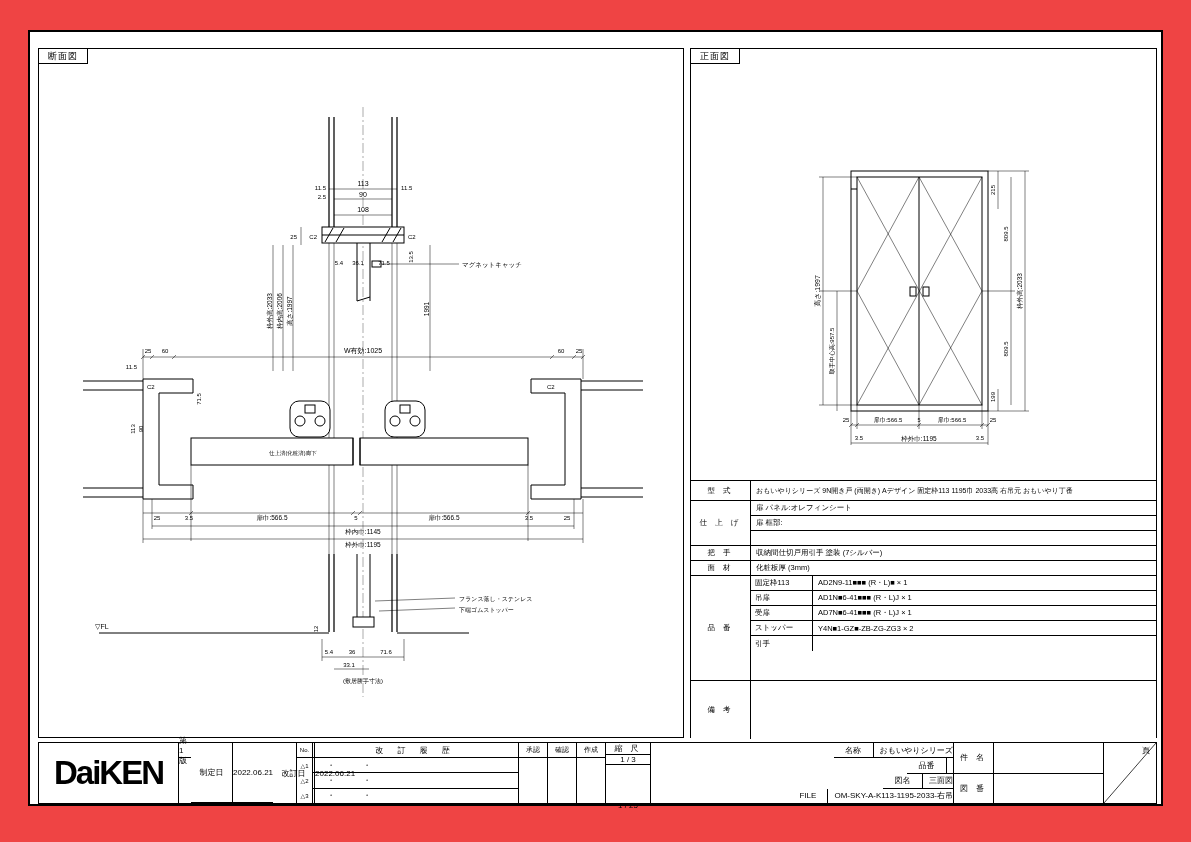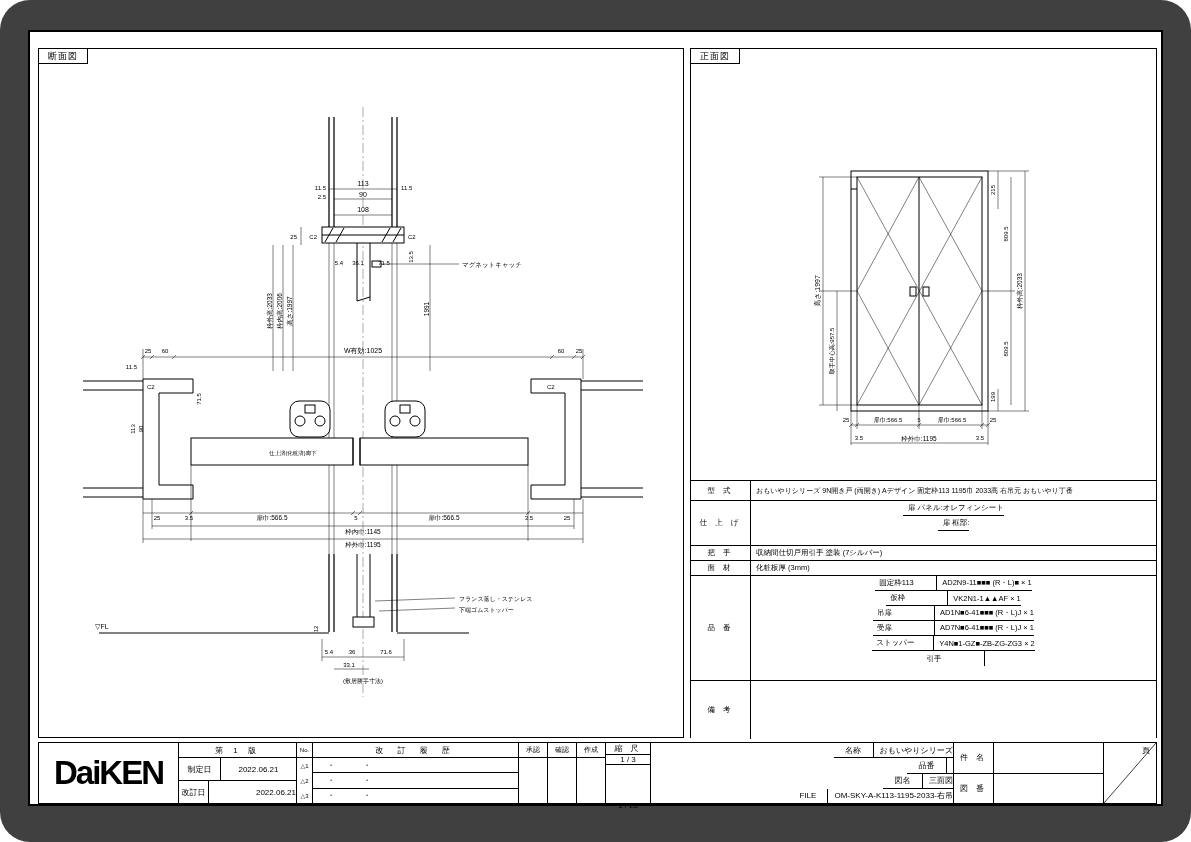--- a/index.html
+++ b/index.html
@@ -1,50 +1,50 @@
 <!DOCTYPE html>
 <html><head>
 <meta charset="utf-8">
 <style>
   * { margin:0; padding:0; box-sizing:border-box; }
   html,body { background:#ffffff; }
   body { width:1191px; height:842px; font-family:"Liberation Sans","DejaVu Sans",sans-serif; color:#000; }
-  .sheet { position:relative; width:1191px; height:842px; background:#404040; overflow:hidden;border-radius:30px; }
+  .sheet { position:relative; width:1191px; height:842px; background:#ef4444; overflow:hidden; }
   .outer-border { position:absolute; left:28px; top:30px; width:1135px; height:776px; border:2px solid #000; background:#fff; }
   .panel { position:absolute; border:1px solid #000; background:#fff; }
   .left-panel  { left:8px;  top:16px; width:646px; height:690px; }
   .right-panel { left:660px; top:16px; width:467px; height:690px; }
   .view-label { position:absolute; left:-1px; top:-1px; border:1px solid #000; background:#fff; font-size:9px; line-height:14px; padding:0 9px; z-index:3; letter-spacing:1px; }
   svg text { fill:#000; stroke:none; font-family:"Liberation Sans","DejaVu Sans",sans-serif; }
   .ln   { stroke:#000; stroke-width:1; fill:none; }
   .thin { stroke:#000; stroke-width:0.5; fill:none; }
   .chain { stroke:#555; stroke-width:0.5; stroke-dasharray:10 3 2 3; fill:none; }
 
   
   .spec { position:absolute; left:0; top:431px; width:465px; height:259px; border-top:1px solid #000; font-size:7.5px; background:#fff; }
   .srow { display:flex; border-bottom:1px solid #000; align-items:stretch; }
   .srow.last { border-bottom:none; }
   .slabel { width:60px; border-right:1px solid #000; display:flex; align-items:center; justify-content:center; letter-spacing:3px; flex:none; }
   .sval { flex:1; display:flex; align-items:center; padding-left:5px; }
-  .scol { flex:1; display:flex; flex-direction:column;align-items:center; }
+  .scol { flex:1; display:flex; flex-direction:column; }
   .subline { height:15px; border-bottom:1px solid #000; display:flex; align-items:center; padding-left:5px; }
   .subline.last { border-bottom:none; }
   .partrow { height:15px; border-bottom:1px solid #000; display:flex; align-items:stretch; }
   .partrow.last { border-bottom:none; }
   .pname { width:62px; border-right:1px solid #000; display:flex; align-items:center; padding-left:4px; flex:none; }
   .pnum { flex:1; display:flex; align-items:center; padding-left:5px; }
 
   
   .titleblock { position:absolute; left:8px; top:710px; width:1119px; height:62px; border:1px solid #000; display:flex; background:#fff; font-size:8px; }
   .tb { border-right:1px solid #000; flex:none; }
   .logo-cell { width:140px; display:flex; align-items:center; justify-content:center; font-size:33px; font-weight:bold; letter-spacing:-2px; font-style:normal; }
-  .ver-cell { width:118px; display:flex; flex-direction:column; }
+  .ver-cell { width:118px; display:flex; }
   .ver-head { height:15px; border-bottom:1px solid #000; display:flex; align-items:center; justify-content:center; letter-spacing:4px; }
   .ver-row { flex:1; display:flex; border-bottom:1px solid #000; }
-  .ver-row.last { border-bottom:none;gap:47px; }
+  .ver-row.last { border-bottom:none; }
   .ver-label { width:42px; border-right:1px solid #000; display:flex; align-items:center; justify-content:center; }
   .ver-val { flex:1; display:flex; align-items:center; justify-content:center; }
   .no-cell { width:16px; display:flex; flex-direction:column; font-size:6px; }
   .no-head { height:15px; border-bottom:1px solid #000; display:flex; align-items:center; justify-content:center; }
   .no-row { flex:1; display:flex; align-items:center; justify-content:center; }
   .hist-cell { width:206px; display:flex; flex-direction:column; }
   .hist-head { height:15px; border-bottom:1px solid #000; display:flex; align-items:center; justify-content:center; letter-spacing:6px; }
   .hist-row { flex:1; border-bottom:1px solid #000; display:flex; align-items:center; padding-left:14px; letter-spacing:10px; }
   .hist-row.last { border-bottom:none; }
   .appr-cell { width:29px; display:flex; flex-direction:column; }
@@ -325,24 +325,20 @@
           <div class="sval">化粧板厚 (3mm)</div>
         </div>
         <div class="srow" style="height:105px">
           <div class="slabel">品 番</div>
           <div class="scol">
             <div class="partrow">
                 <div class="pname">固定枠113</div>
                 <div class="pnum">AD2N9-11■■■ (R・L)■ × 1</div>
               </div>
             <div class="partrow">
-                <div class="pname">仮枠</div>
-                <div class="pnum">VK2N1-1▲▲AF × 1</div>
-              </div>
-            <div class="partrow">
                 <div class="pname">吊扉</div>
                 <div class="pnum">AD1N■6-41■■■ (R・L)J × 1</div>
               </div>
             <div class="partrow">
                 <div class="pname">受扉</div>
                 <div class="pnum">AD7N■6-41■■■ (R・L)J × 1</div>
               </div>
             <div class="partrow">
                 <div class="pname">ストッパー</div>
                 <div class="pnum">Y4N■1-GZ■-ZB-ZG-ZG3 × 2</div>

